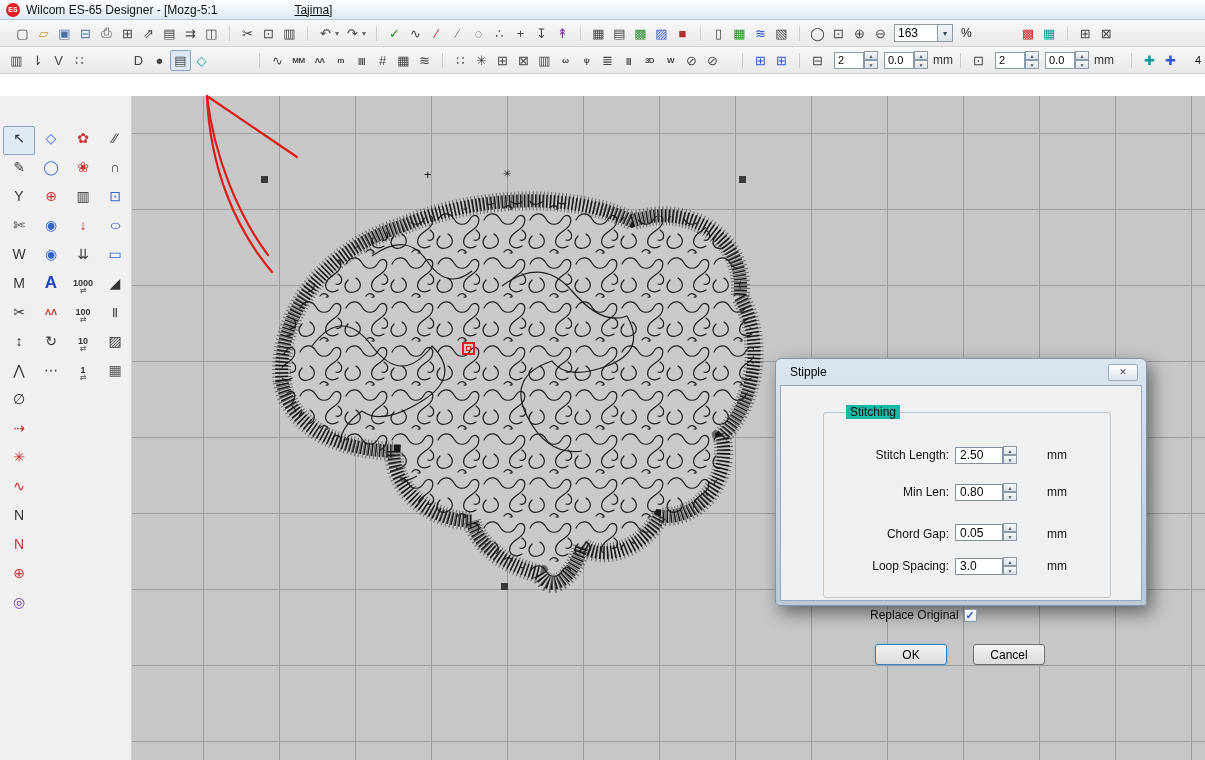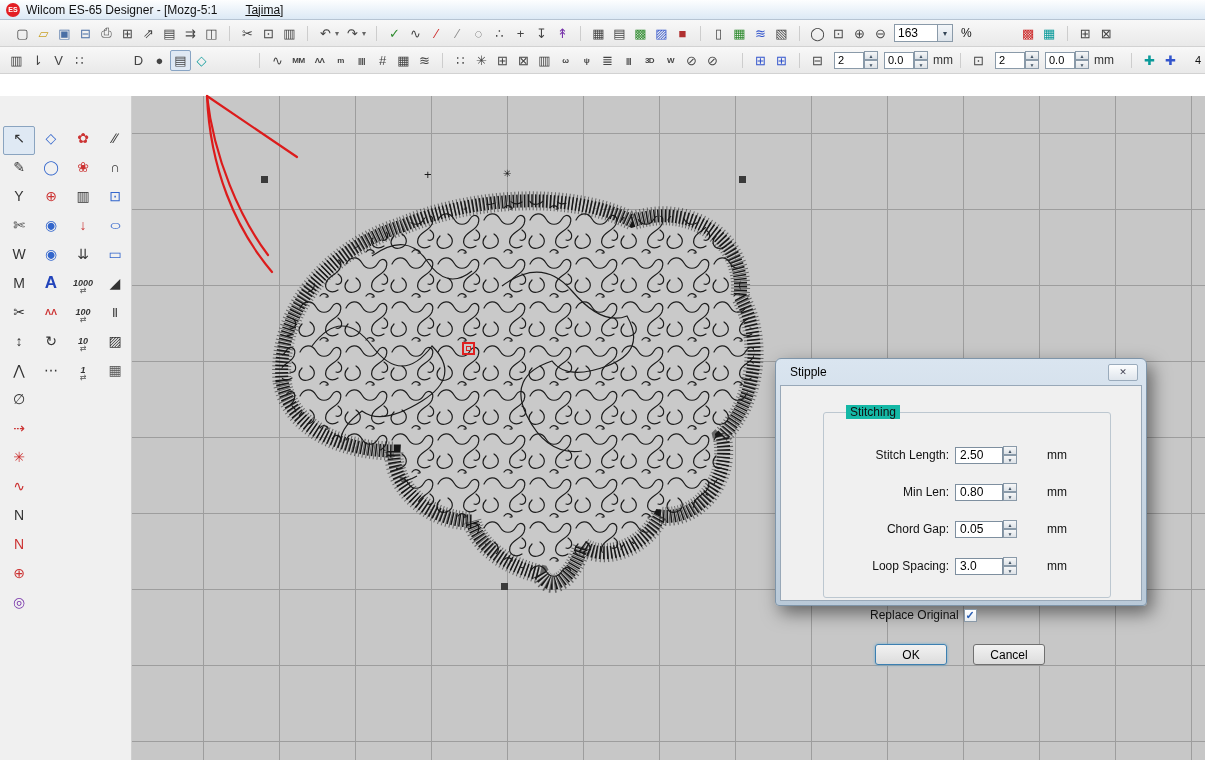--- a/index.html
+++ b/index.html
@@ -2,21 +2,21 @@
 <html><head>
 <meta charset="utf-8">
 <style>
   *{box-sizing:border-box;margin:0;padding:0;}
   html,body{width:1205px;height:760px;overflow:hidden;font-family:"Liberation Sans",sans-serif;font-size:12px;background:#fff;color:#111;}
   .app{position:relative;width:1205px;height:760px;}
 
   
   .titlebar{height:20px;display:flex;align-items:center;padding:0 6px;background:linear-gradient(#fdfeff,#dce9f5);border-bottom:1px solid #b6c4d3;}
   .logo{width:14px;height:14px;border-radius:50%;background:#e31e24;color:#fff;font-size:7px;font-weight:bold;display:flex;align-items:center;justify-content:center;margin-right:6px;flex:0 0 auto;}
-  .title-right{margin-left:28px;text-decoration:underline;}
+  .title-right{margin-left:77px;text-decoration:underline;}
 
   
   .menubar{height:22px;display:flex;align-items:center;background:#f0f0f0;border-bottom:1px solid #e2e2e2;padding-left:20px;}
   .mitem{padding:3px 8px;cursor:default;}
 
   
   .tb{display:flex;align-items:center;background:linear-gradient(#f8f8f8,#e9e9e9);border-bottom:1px solid #d2d2d2;}
   .tb1{height:27px;padding:0 4px 0 12px;}
   .tb2{height:27px;padding:0 4px 0 6px;}
   .irow{display:flex;align-items:center;}
@@ -37,21 +37,21 @@
   .spin{display:flex;flex-direction:column;}
   .spin button{width:14px;height:9px;font-size:5px;line-height:4px;padding:0;border:1px solid #8a9aa9;background:linear-gradient(#f6f7f8,#dde2e7);color:#456;cursor:default;}
   .unit{margin-left:5px;color:#333;}
   .mv{margin-left:auto;}
   .edge-num{margin-left:14px;font-size:11px;}
 
   
   .toolbox{position:absolute;left:0;top:96px;width:132px;height:664px;background:#f0f0f0;border-right:1px solid #cfcfcf;padding:30px 0 0 3px;display:grid;grid-template-columns:repeat(4,32px);grid-auto-rows:29px;align-content:start;}
   .titem{display:flex;flex-direction:column;align-items:center;justify-content:center;font-size:14px;color:#333;cursor:default;}
   .titem .sub{font-size:8px;line-height:5px;height:5px;color:#555;}
-  .titem.num .tg{font-size:9px;font-weight:bold;line-height:10px;font-style:italic;}
+  .titem.num .tg{font-size:9px;font-weight:bold;line-height:10px;}
   .titem.big .tg{font-size:17px;font-weight:bold;color:#2244bb;}
   .titem.txt .tg{font-size:9px;font-weight:bold;}
   .titem.active{border:1px solid #8aa4c0;background:#dfe9f4;border-radius:2px;}
   .titem.c1{grid-column-start:1;}
   .titem.wide .tg{transform:scaleX(1.5);}
 
   
   .canvas{position:absolute;left:132px;top:96px;width:1073px;height:664px;background-color:#c7c7c7;background-image:linear-gradient(#9d9d9d 1px,transparent 1px),linear-gradient(90deg,#9d9d9d 1px,transparent 1px);background-size:76px 76px,76px 76px;background-position:0px 37px,71px 0px;}
   .brain{position:absolute;left:120px;top:70px;width:520px;height:460px;}
   .handle{position:absolute;width:7px;height:7px;background:#3a3a3a;}
@@ -522,21 +522,21 @@
         <div class="drow" style="top:67px;">
           <label>Min Len:</label>
           <input class="dval" value="0.80" style="">
           <span class="spin">
               <button>▲</button>
               <button>▼</button>
             </span>
           <span class="dunit">mm</span>
         </div>
 
-        <div class="drow" style="top:104px;">
+        <div class="drow" style="top:104px;align-items:flex-end;">
           <label>Chord Gap:</label>
           <input class="dval" value="0.05" style="">
           <span class="spin">
               <button>▲</button>
               <button>▼</button>
             </span>
           <span class="dunit">mm</span>
         </div>
 
         <div class="drow" style="top:141px;">

